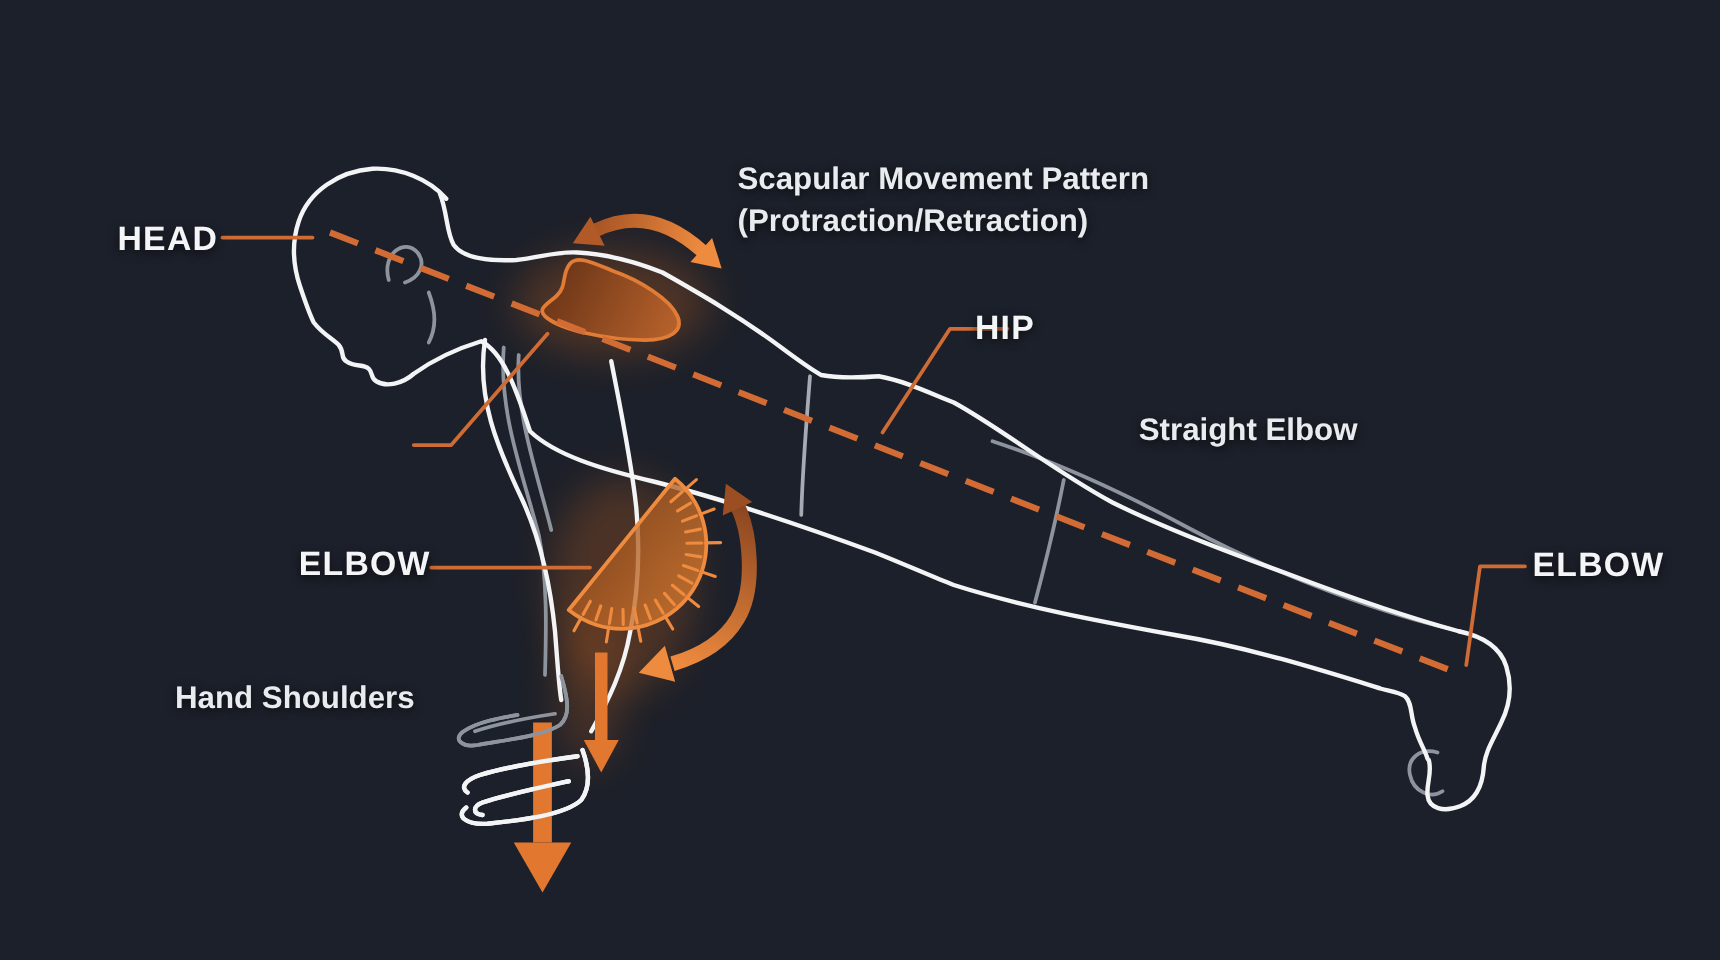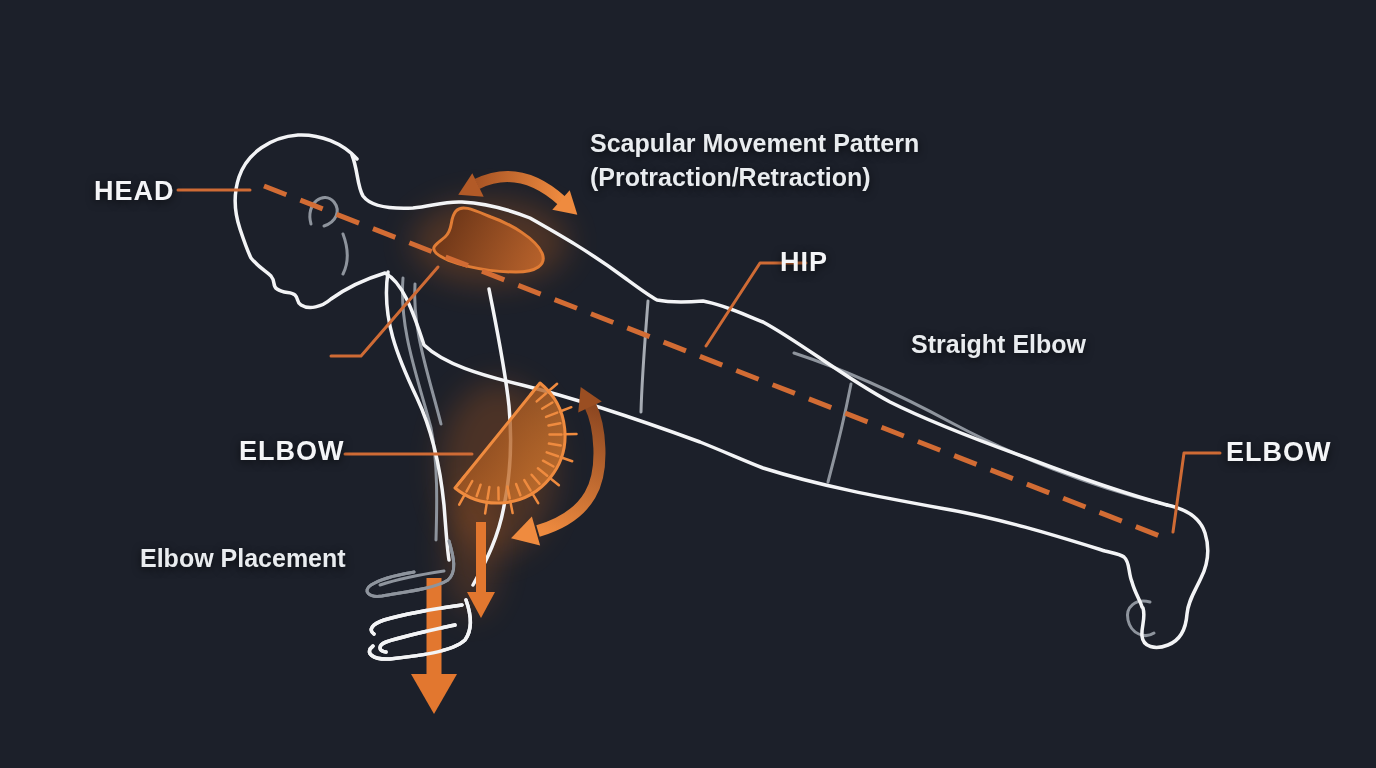--- a/index.html
+++ b/index.html
@@ -201,16 +201,16 @@
     <div>Scapular Movement Pattern</div>
     <div>(Protraction/Retraction)</div>
   </div>
 
   <div class="note" style="left:911px;top:327px">
     <div>Straight Elbow</div>
   </div>
 
 
   <div class="note" style="left:140px;top:541px">
-    <div>Elbow Placement</div>
+    <div>Hand Shoulders</div>
   </div>
 
 </div>
 
 </body></html>

